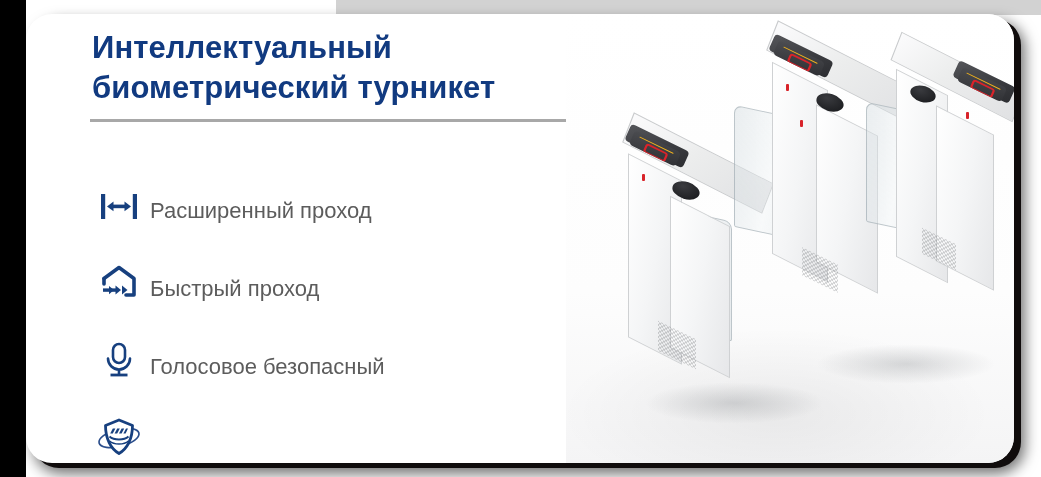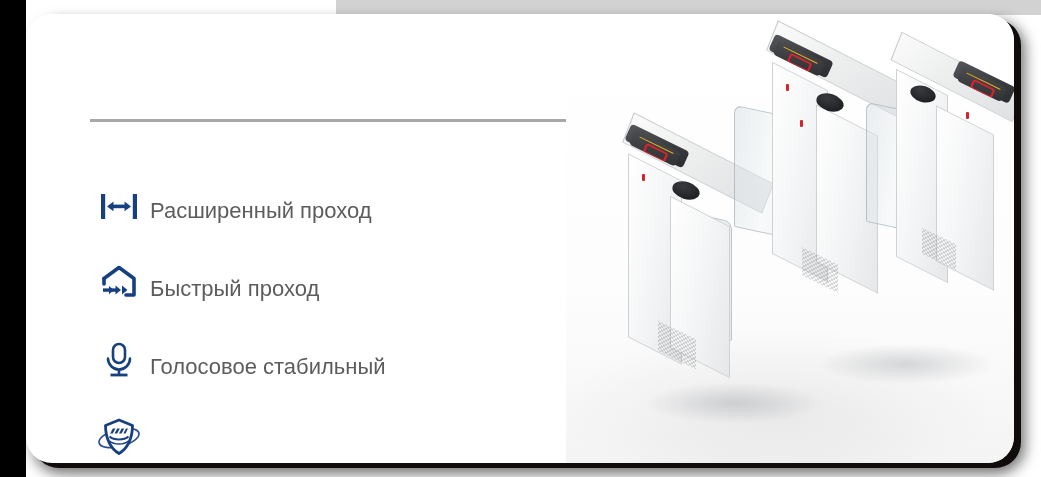--- a/index.html
+++ b/index.html
@@ -138,20 +138,24 @@
 <body>
 
 <div class="stage">
 
   <div class="top-band"></div>
   <div class="left-edge"></div>
 
   <div class="card">
    <div class="card-inner">
 
+    <div class="title">
+      <span class="line">Интеллектуальный</span>
+      <span class="line">биометрический турникет</span>
+    </div>
     <div class="divider"></div>
 
     <div class="features">
 
       <div class="feature">
         <span class="ico">
           <svg width="42" height="34" viewBox="0 0 42 34" aria-hidden="true">
             <rect x="3" y="4" width="4.2" height="25" fill="#17407f"></rect>
             <rect x="34.8" y="4" width="4.2" height="25" fill="#17407f"></rect>
             <rect x="12" y="14.6" width="18" height="3.6" fill="#17407f"></rect>
@@ -178,21 +182,21 @@
 
       <div class="feature">
         <span class="ico">
           <svg width="36" height="40" viewBox="0 0 36 40" aria-hidden="true">
             <rect x="12" y="4" width="12" height="19" rx="6" fill="none" stroke="#17407f" stroke-width="2.6"></rect>
             <path d="M7 18.5 a11 11 0 0 0 22 0" fill="none" stroke="#17407f" stroke-width="2.6" stroke-linecap="round"></path>
             <rect x="16.7" y="29" width="2.6" height="5" fill="#17407f"></rect>
             <rect x="9.5" y="33.6" width="17" height="2.8" fill="#17407f"></rect>
           </svg>
         </span>
-        <span class="txt">Голосовое стабильный</span>
+        <span class="txt">Голосовое безопасный</span>
       </div>
 
       <div class="feature">
         <span class="ico">
           <svg width="46" height="42" viewBox="0 0 46 42" aria-hidden="true">
             <ellipse cx="23" cy="22" rx="20.5" ry="8.5" fill="none" stroke="#2b4e8c" stroke-width="1.7" transform="rotate(-14 23 22)"></ellipse>
             <path d="M23 4 L36.5 9.5 C36.5 23 31 33 23 37.5 C15 33 9.5 23 9.5 9.5 Z" fill="#ffffff" stroke="#17407f" stroke-width="2.8" stroke-linejoin="round"></path>
             <path d="M13.5 20.5 C18 24.5 28 24.5 32.5 20.5" fill="none" stroke="#17407f" stroke-width="2"></path>
             <path d="M13.5 25 C18 29 28 29 32.5 25" fill="none" stroke="#17407f" stroke-width="1.6"></path>
             <g fill="#17407f">

